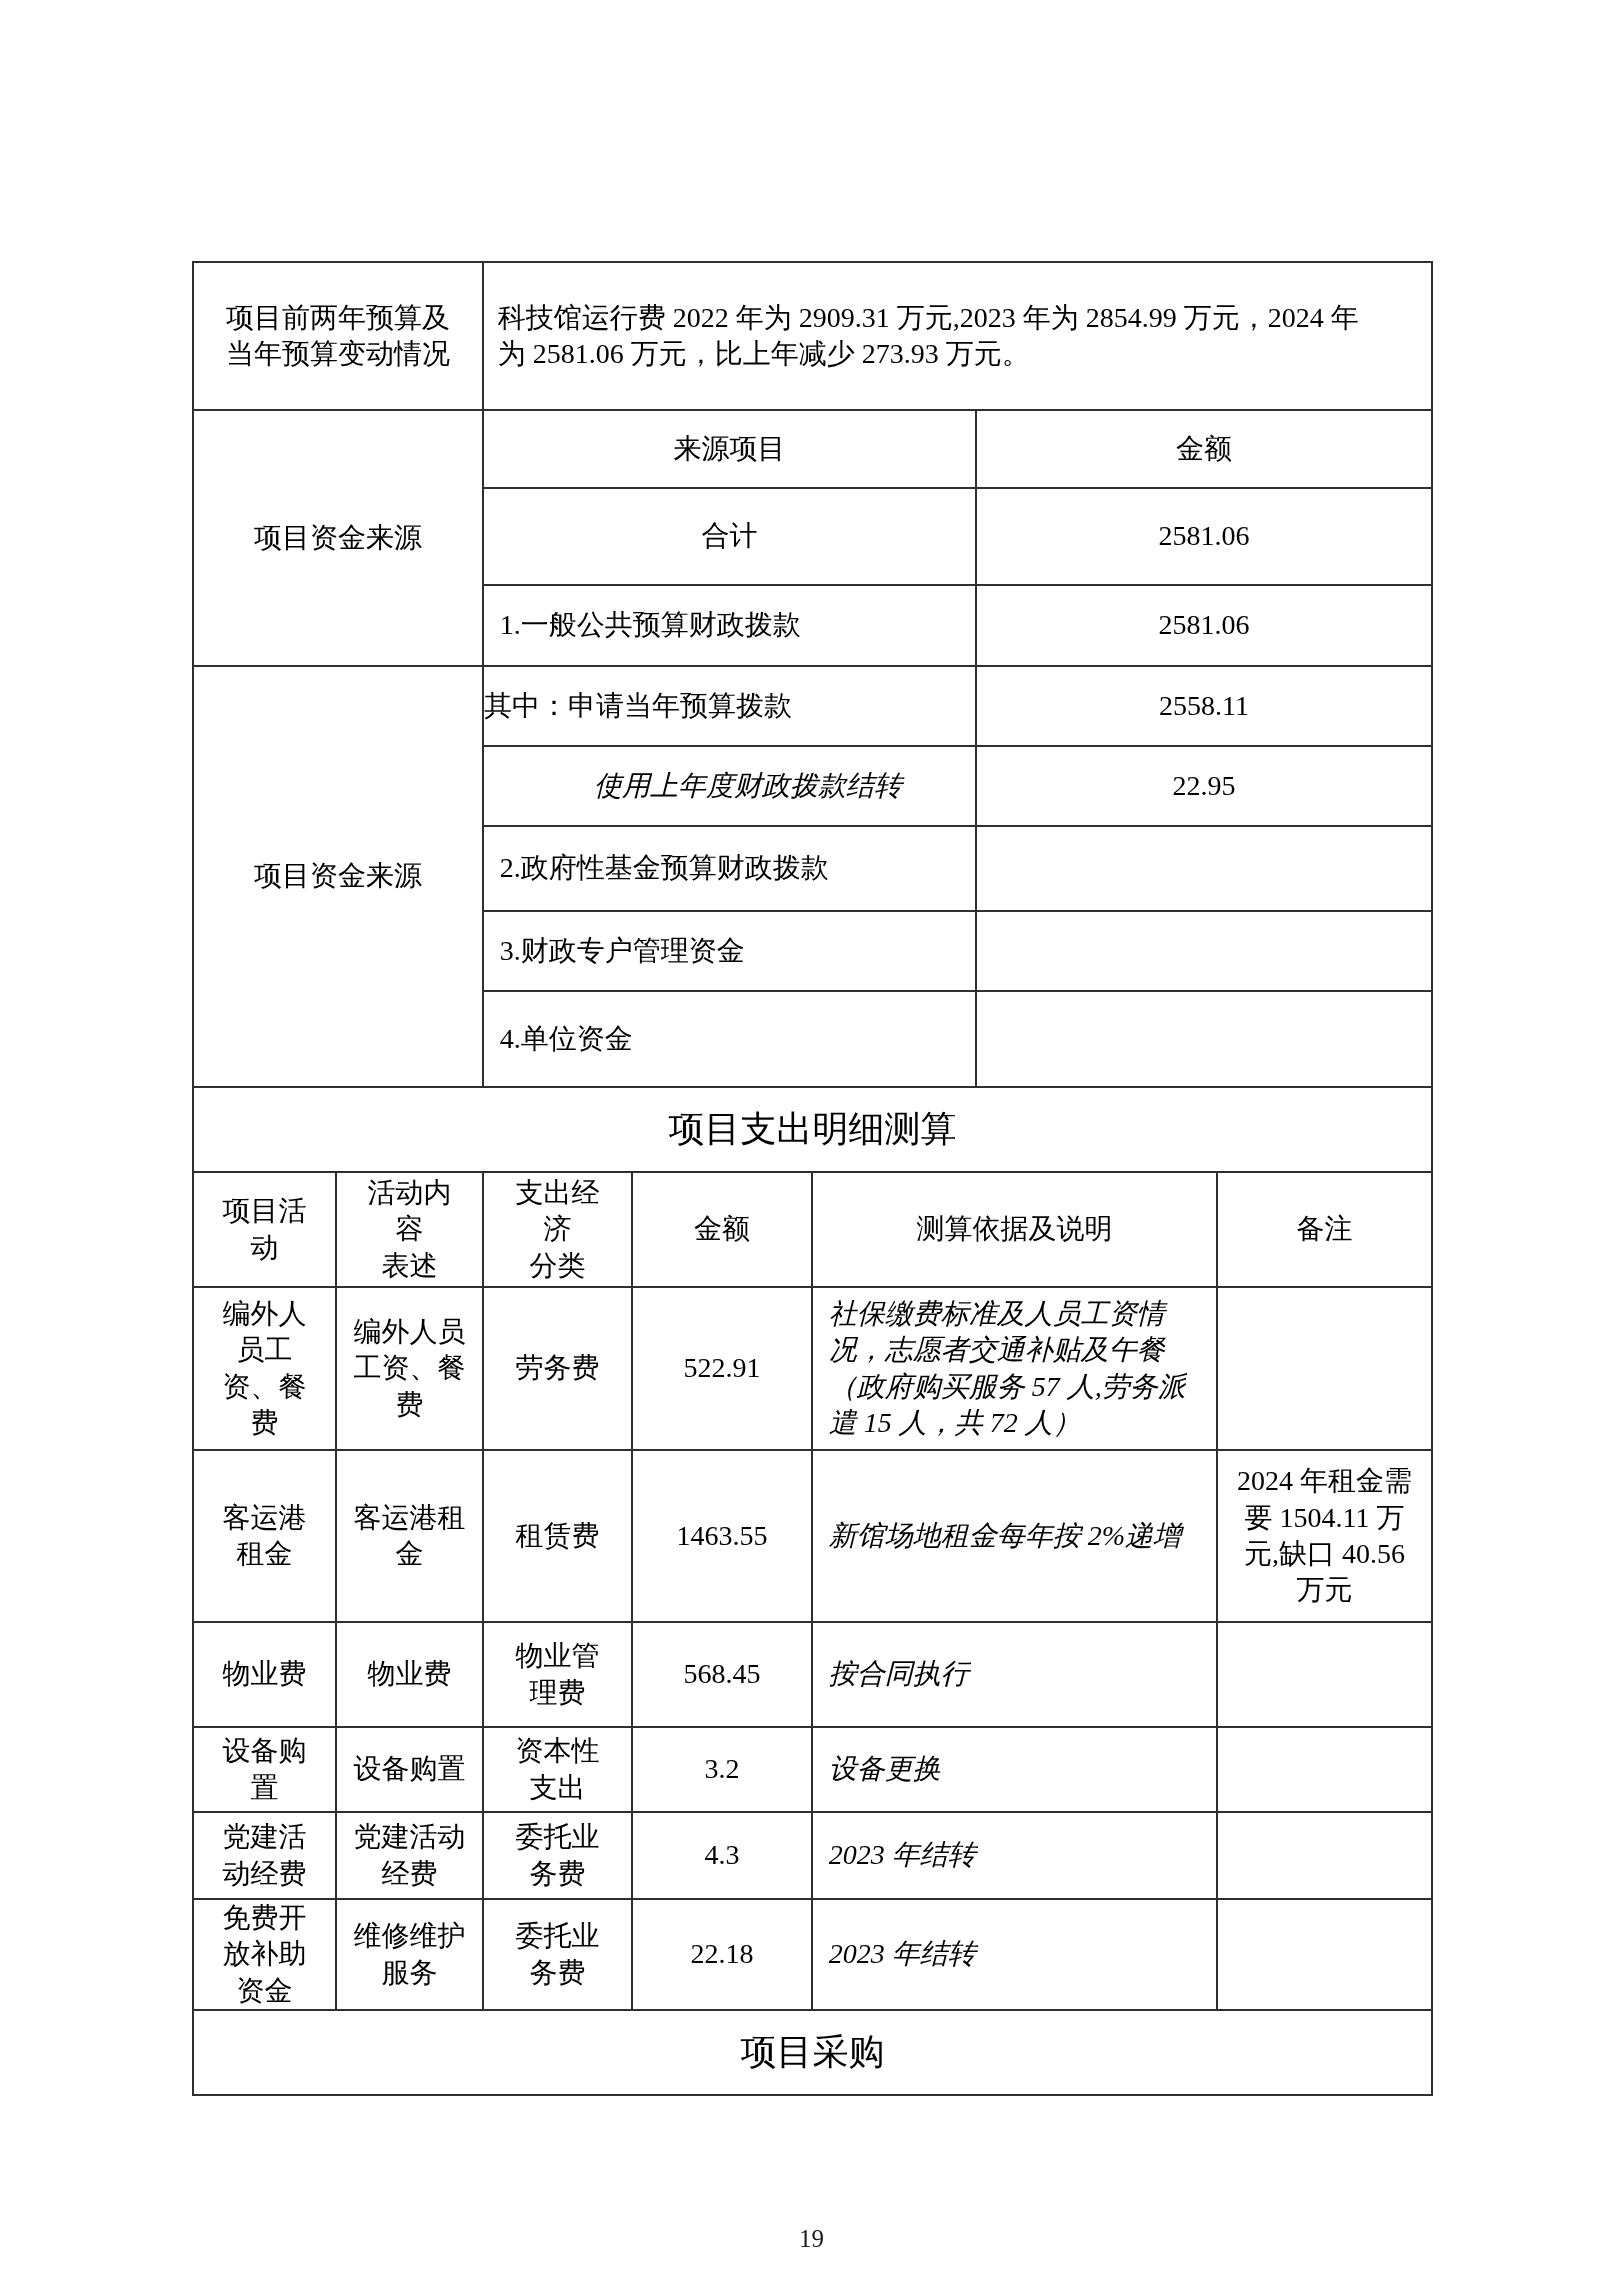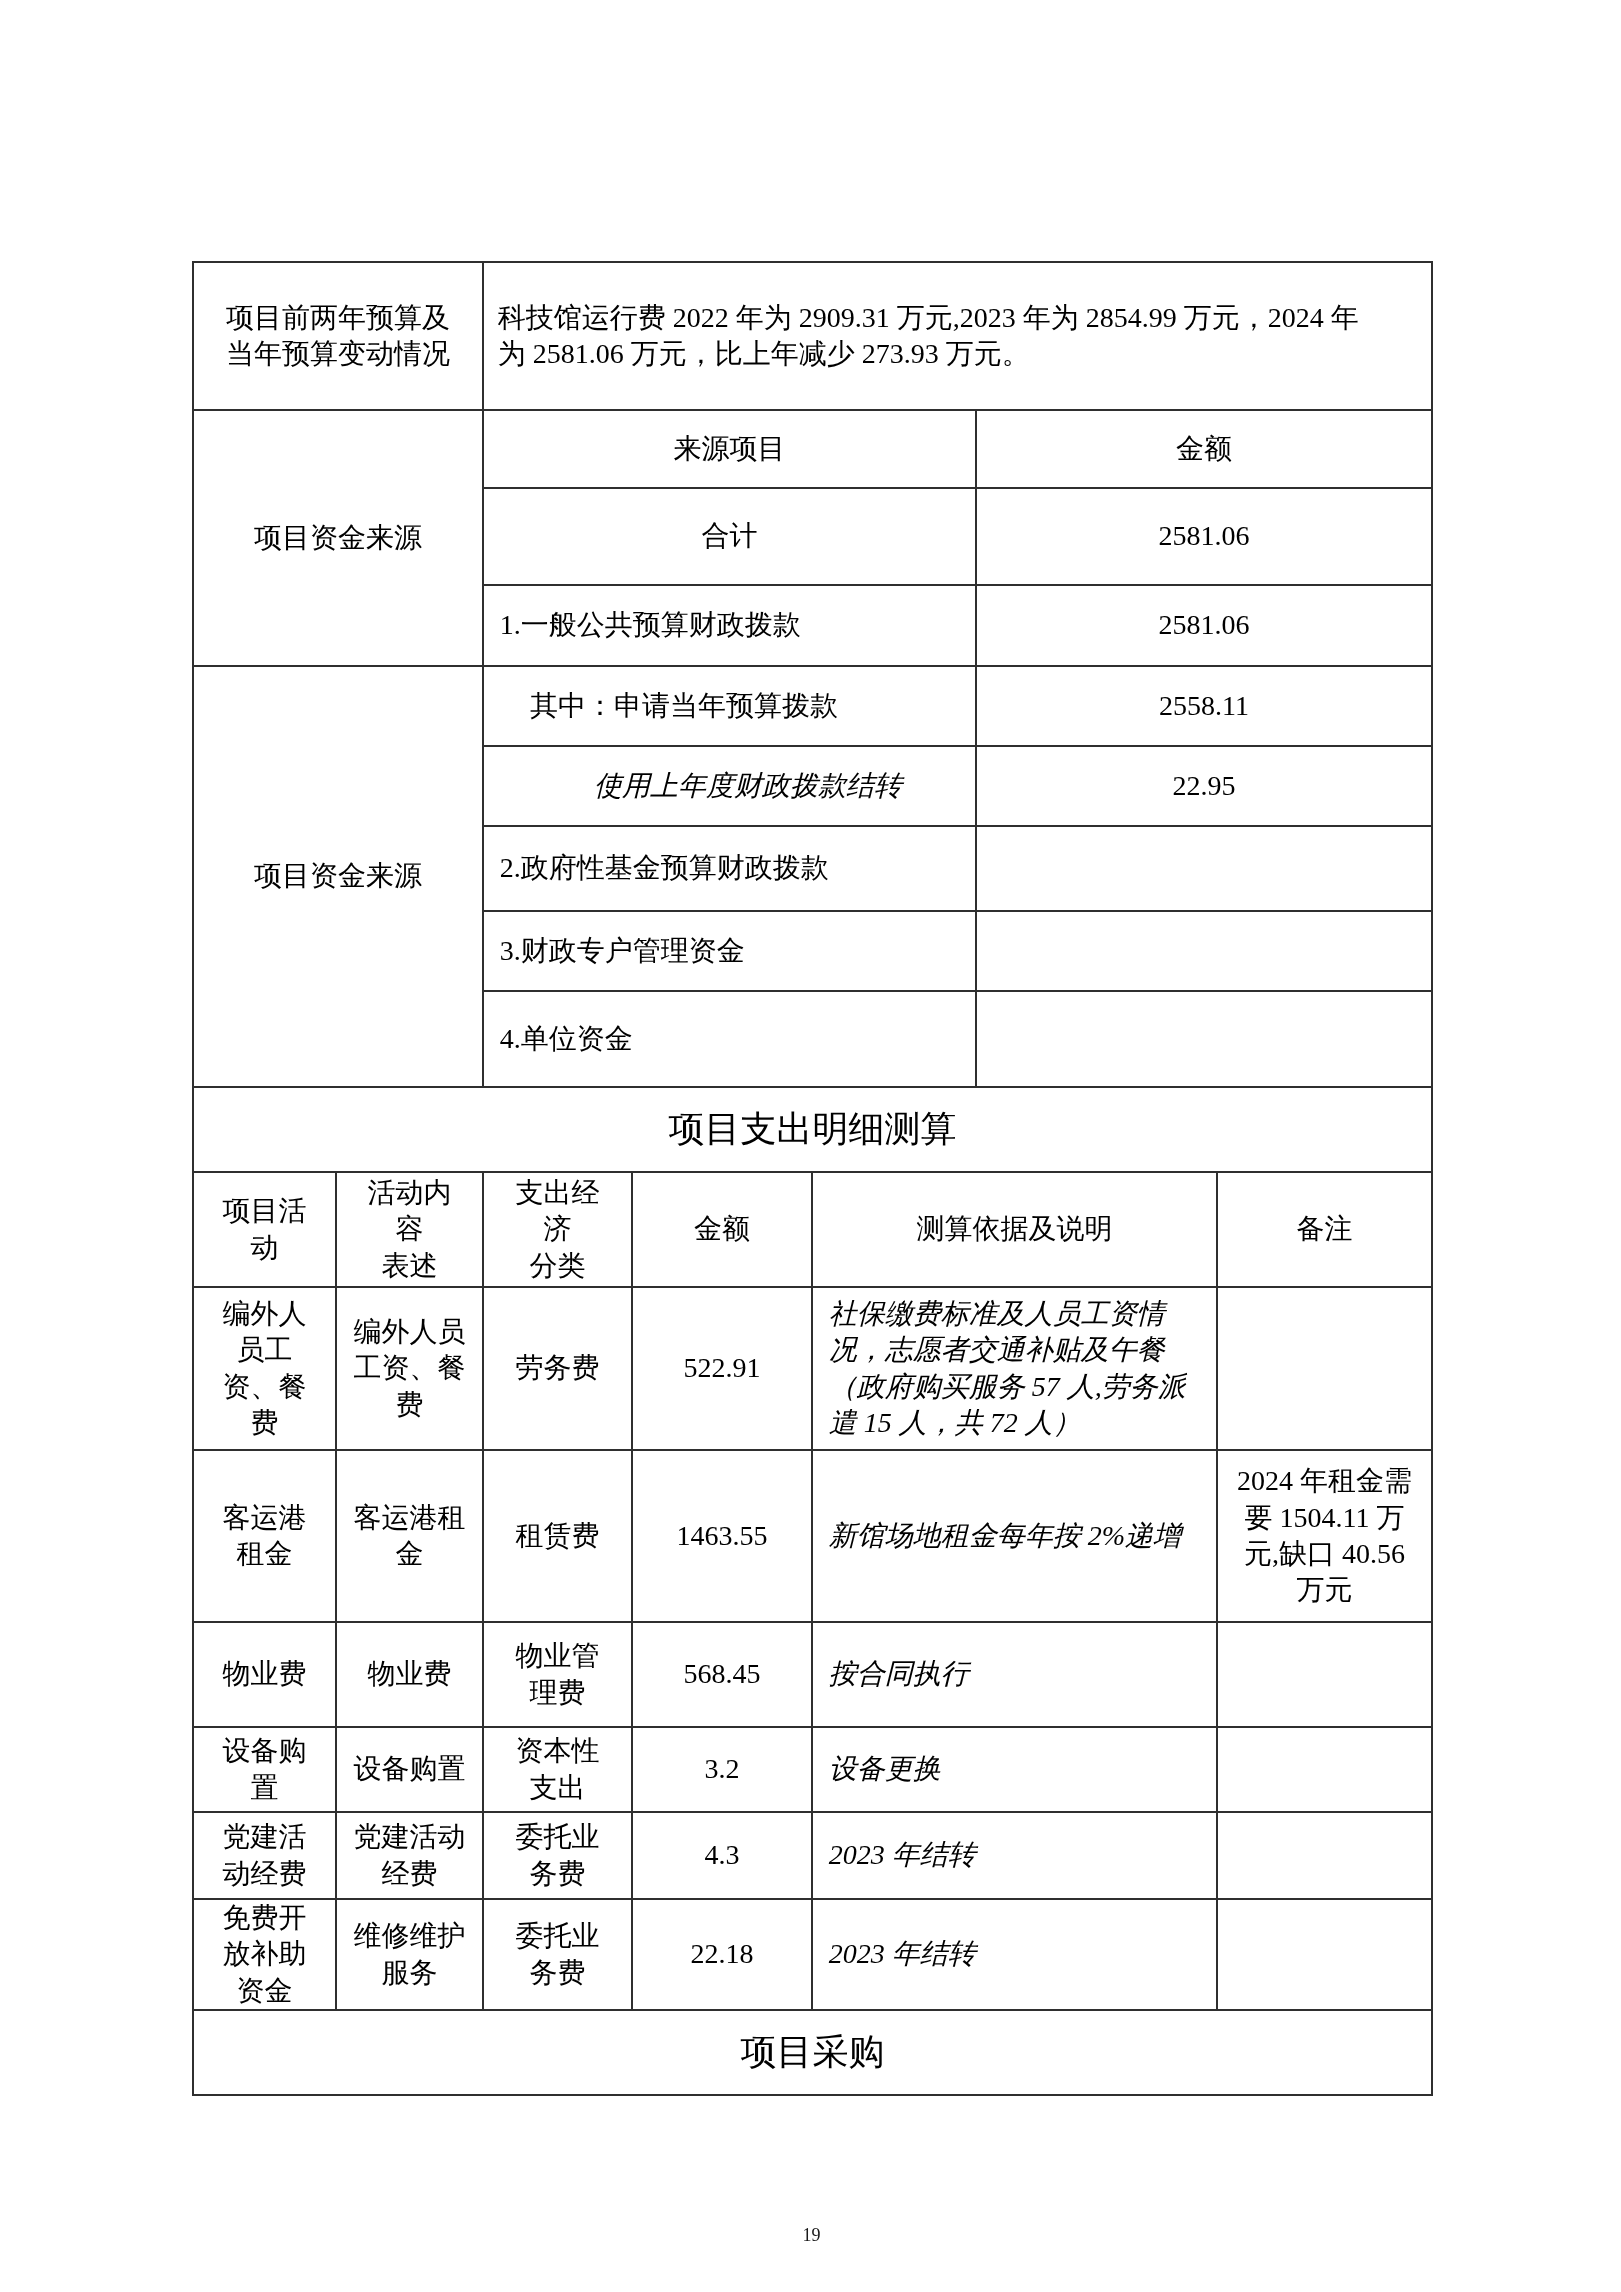--- a/index.html
+++ b/index.html
@@ -23,33 +23,33 @@
     vertical-align:middle;
     text-align:center;
     font-size:28px;
     line-height:1.3;
     padding:0;
     word-break:break-word;
     white-space:pre-line;
   }
   td.left   { text-align:left;border-radius:9px; }
   .pad-num  { padding:0 15.7px; }          
-  .ind-qz   { padding-left:46px; }       
+  .ind-qz   { }       
   .ind-sy   { padding-left:110px;font-style:italic; }      
   .lbl      { padding:0 21.6px; }          
   .desc     { padding:0 49px 0 13.7px; }   
   .c12      { padding:0 15.7px; }          
   .c3       { padding:0 19.6px; }          
   .basis    { padding:3.9px 23.5px 3.9px 15.7px; text-align:left;font-style:italic; }
   .note     { padding:3.9px 9.8px; }
   .thick-b  td { border-bottom-width:2.9px; }
   .section-title{ font-size:36px; }
   .page-num{
     width:1239px; margin:129px 0 0 192px;
-    text-align:center; font-size:18px;
+    text-align:center; font-size:25px;
     color:#1a1a1a;
   }
 </style>
 </head>
 <body>
 
 <table class="budget">
   <colgroup>
     <col style="width:143px">
       <col style="width:147px">

